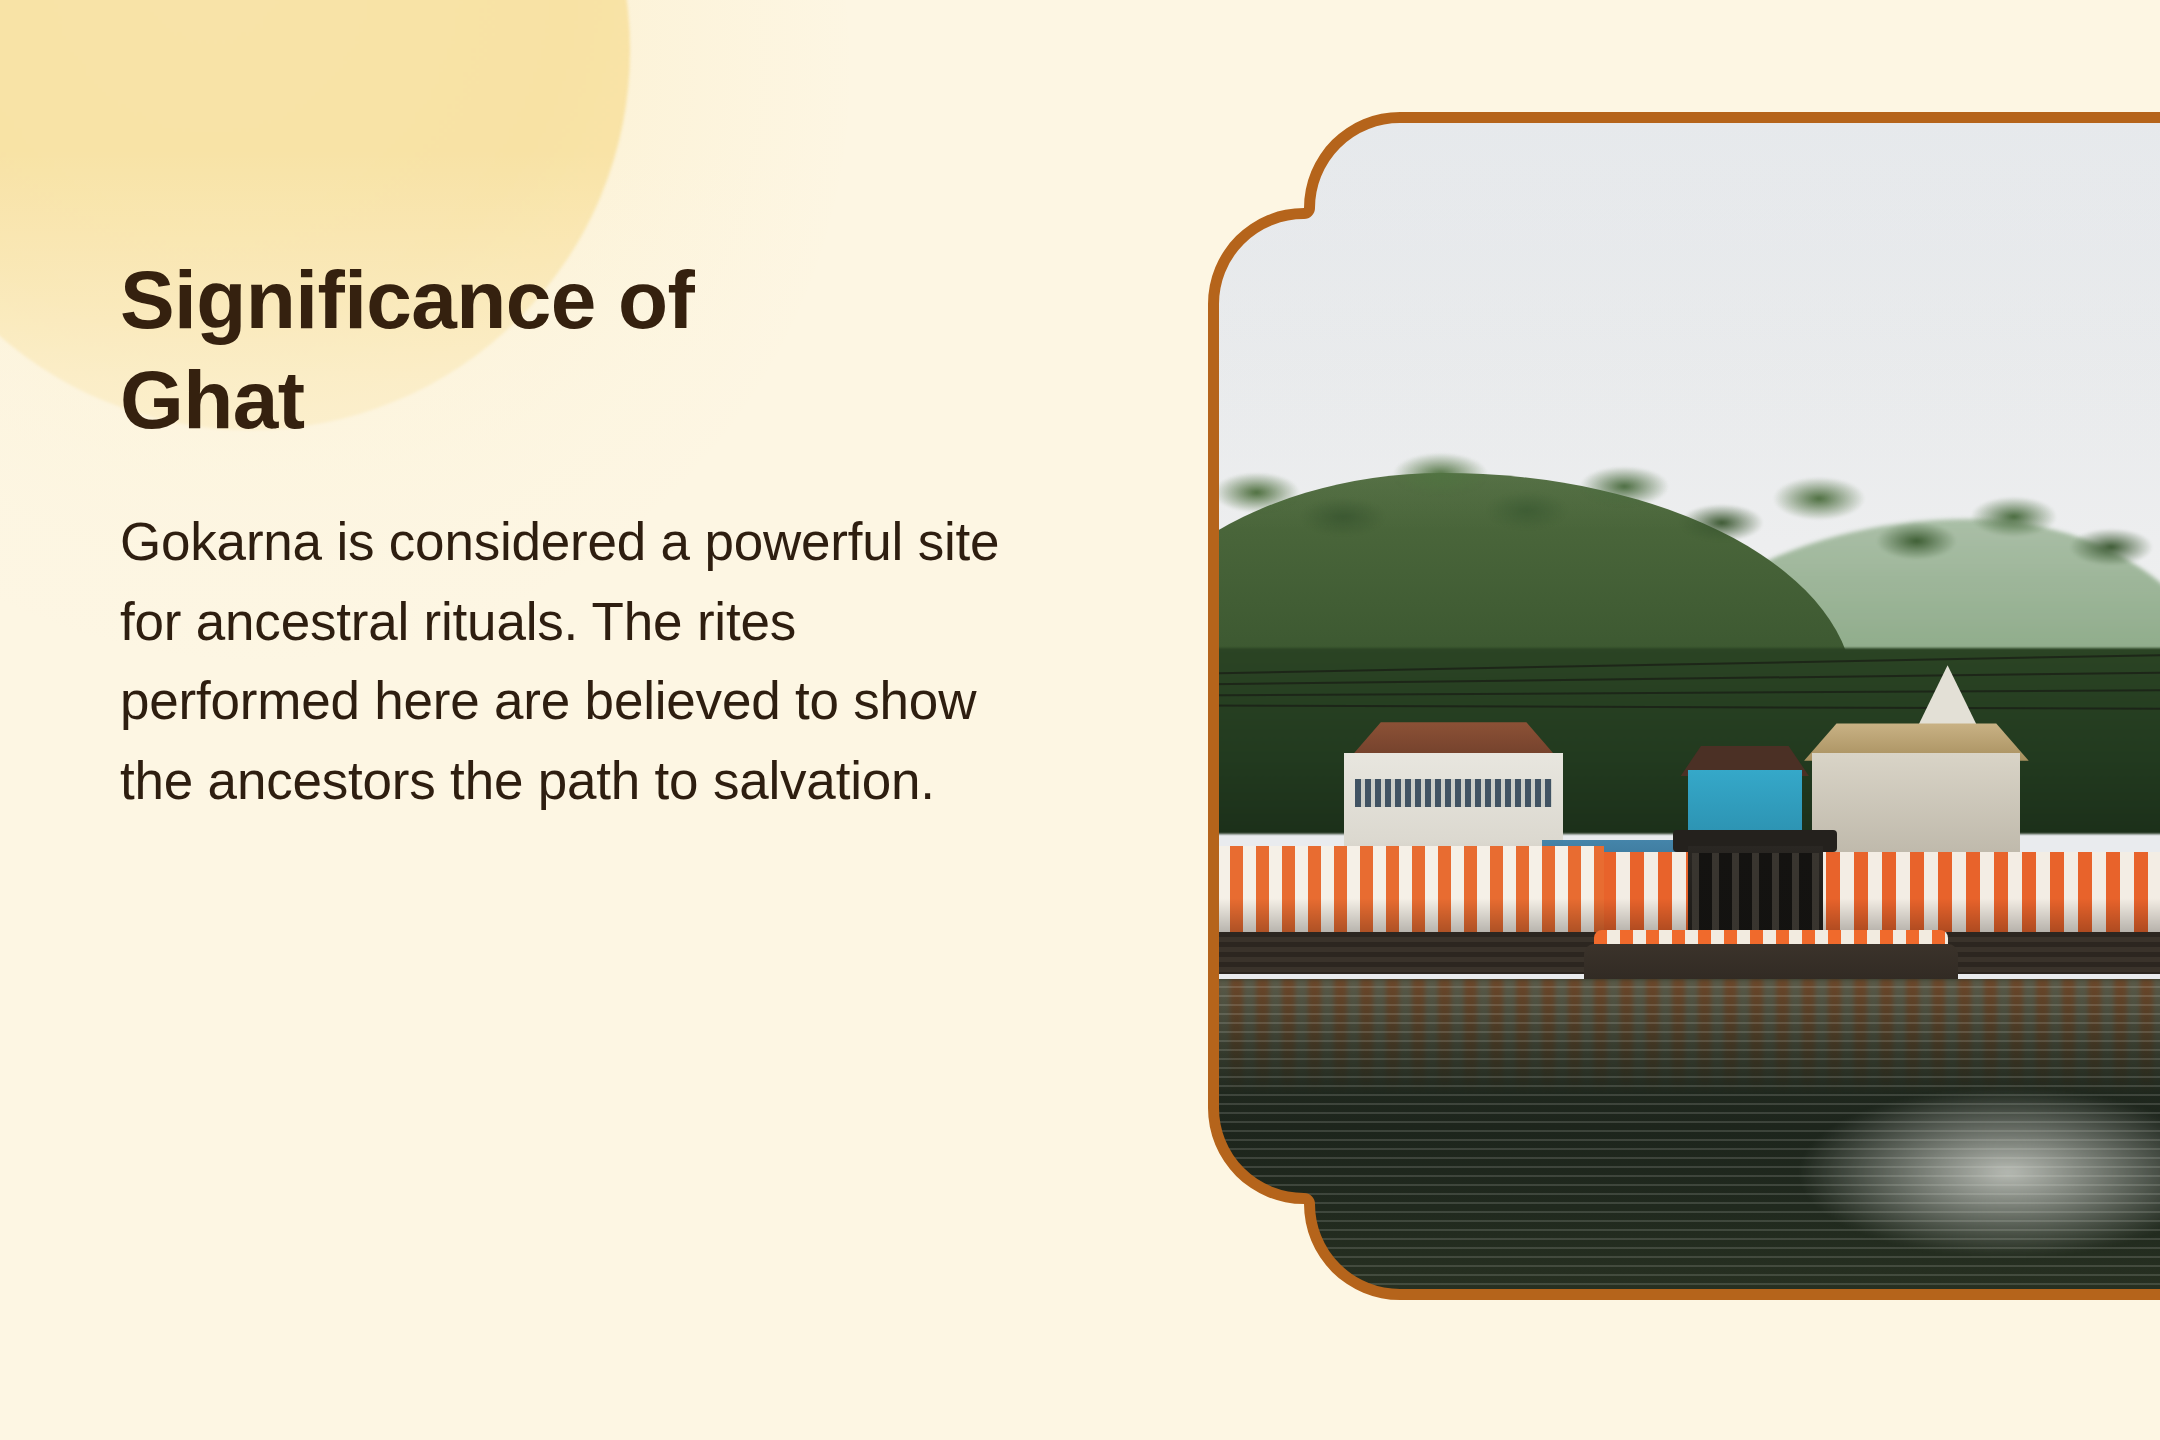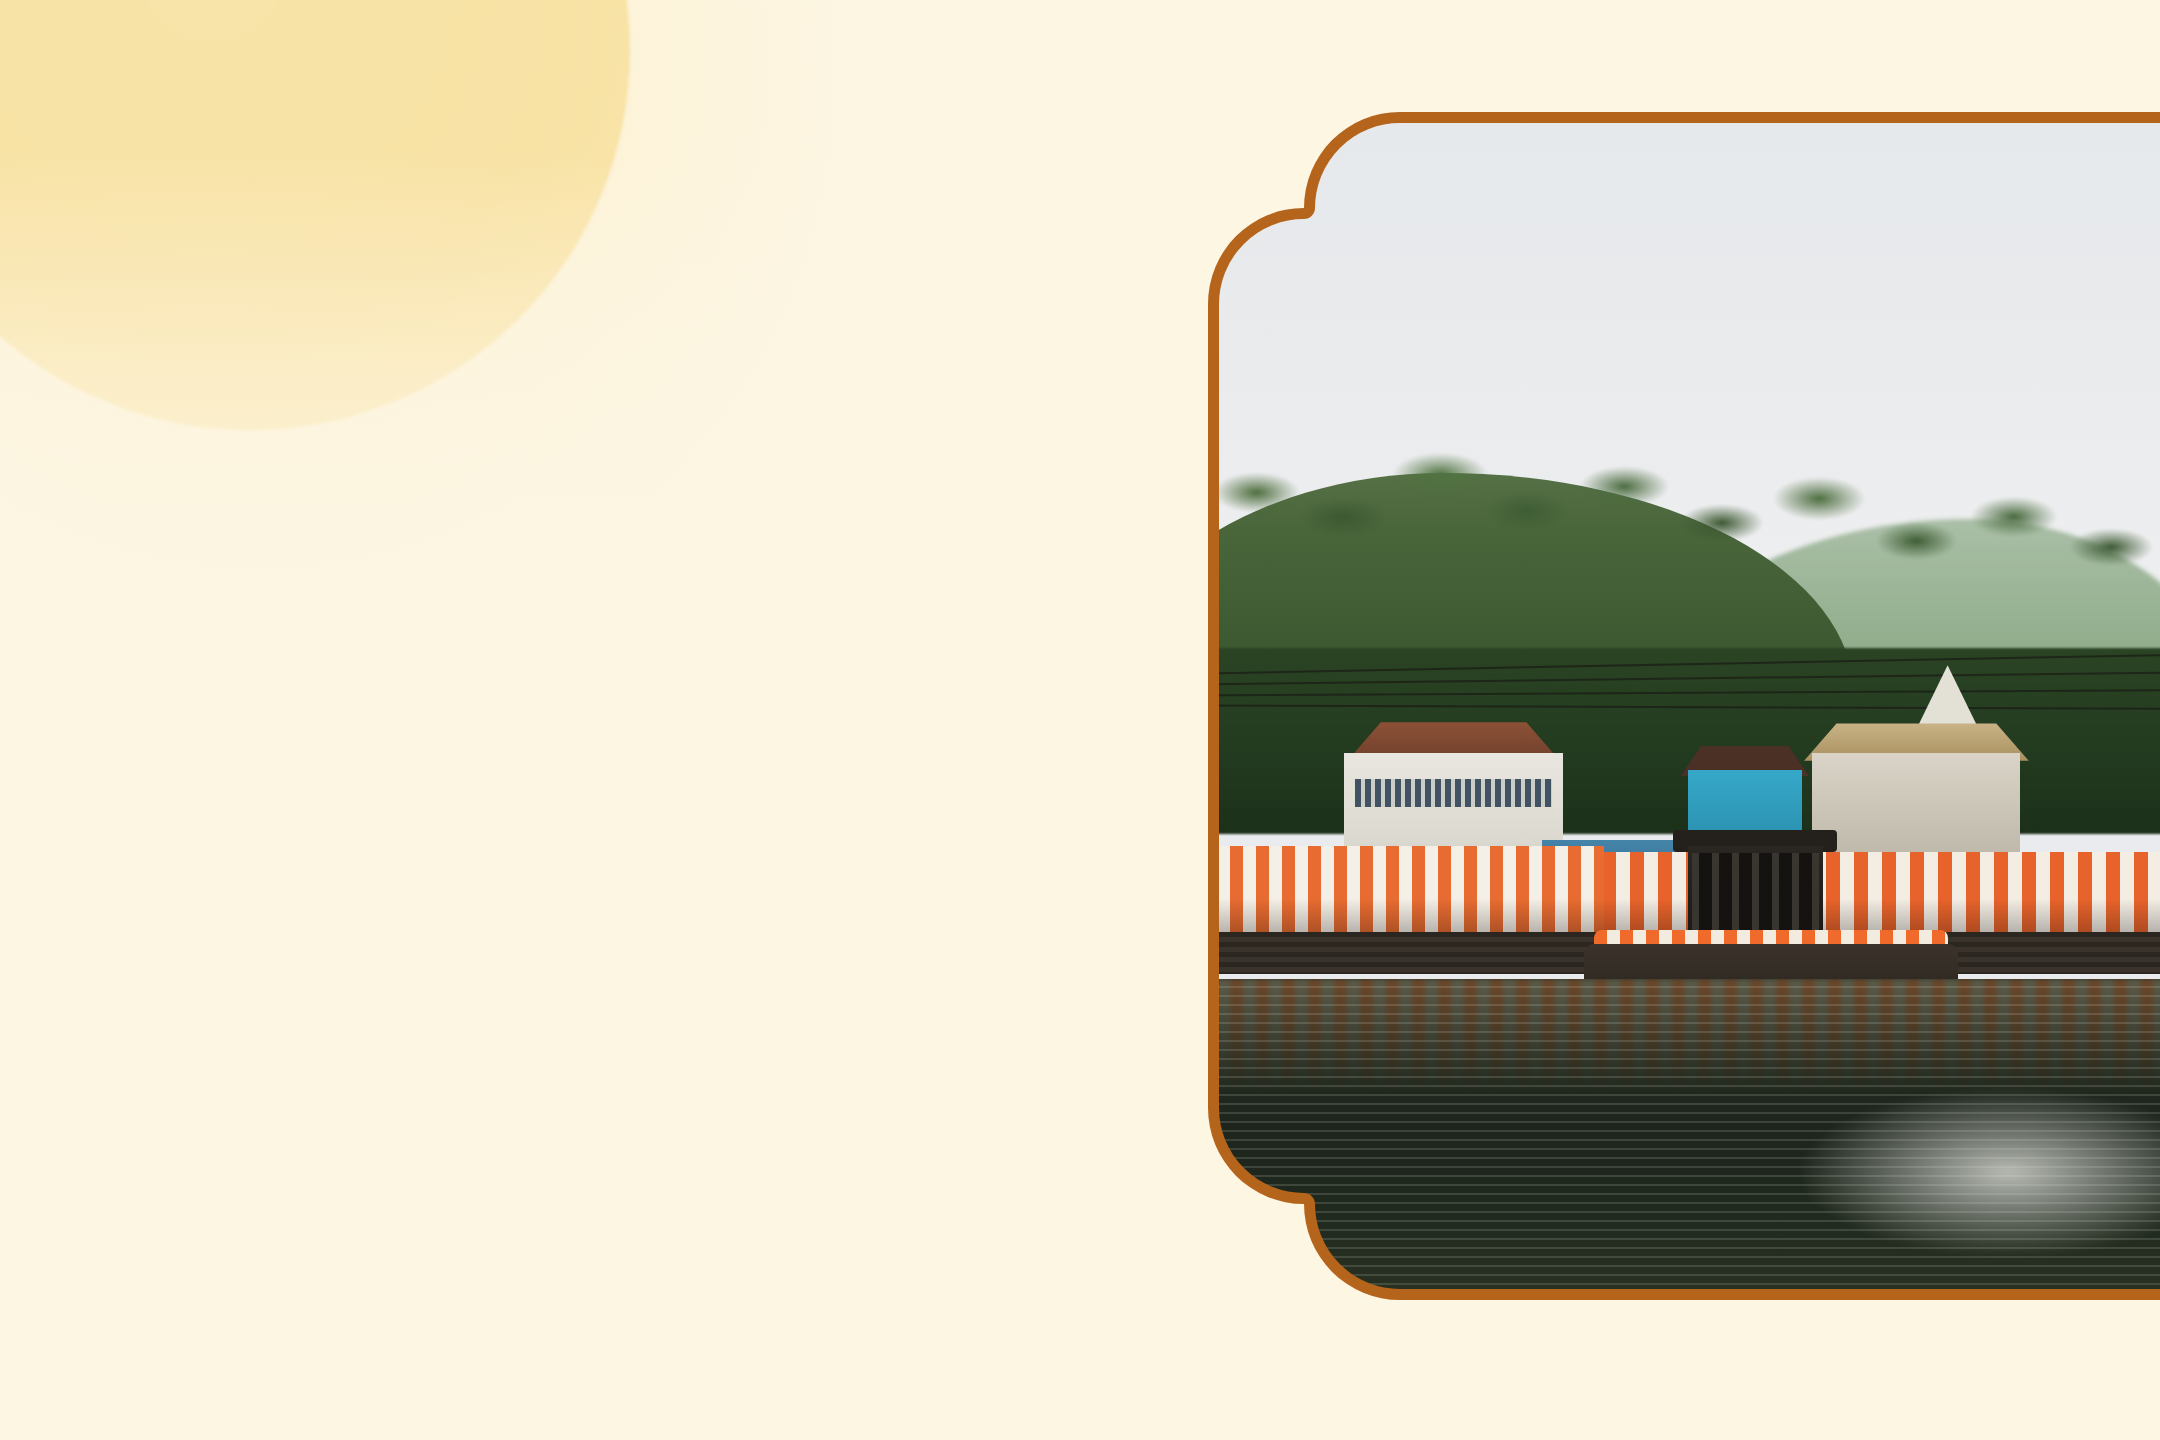--- a/index.html
+++ b/index.html
@@ -195,20 +195,22 @@
 <body>
 
 <div id="bg-decor">
   <div class="sun-fade"></div>
   <div class="sun-ring"></div>
   <div class="sun-core"></div>
   <div class="veil"></div>
 </div>
 
 <div id="text-col">
+  <h1 id="page-heading">Significance of Ghat</h1>
+  <p id="body-paragraph">Gokarna is considered a powerful site for ancestral rituals. The rites performed here are believed to show the ancestors the path to salvation.</p>
 </div>
 
 <div id="photo-clip">
   <div class="scene">
     <div class="sky"></div>
     <div class="hill-far"></div>
     <div class="hill-mid"></div>
     <div class="palms"></div>
     <div class="treeline"></div>
 

